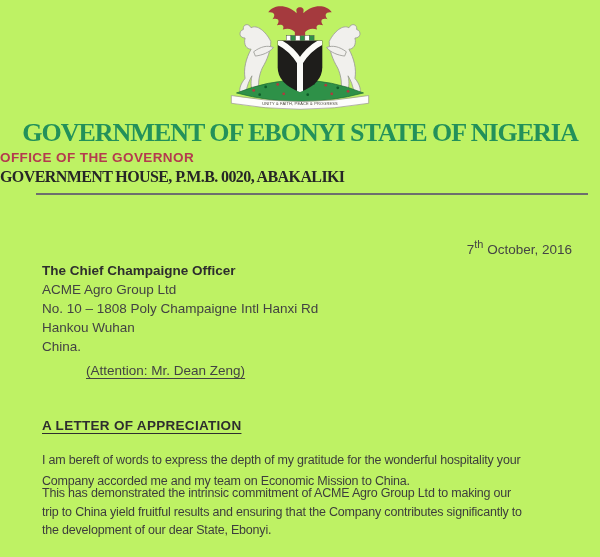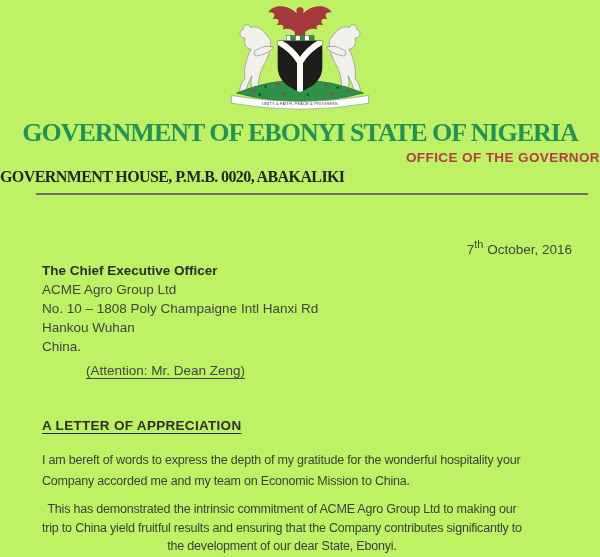--- a/index.html
+++ b/index.html
@@ -12,21 +12,21 @@
   .abs { position:absolute; }
 
   .arms { top:2px; left:50%; transform:translateX(-50%); }
 
   .title {
     top:118px; left:0; width:600px; text-align:center;
     font-family:"Liberation Serif", serif; font-weight:bold;
     font-size:26px; letter-spacing:-1px; color:#23915a; white-space:nowrap;
   }
   .subtitle {
-    top:150px; left:0; width:600px; text-align:right;
+    top:150px; left:0; width:600px; text-align:left;
     font-weight:bold; font-size:13.5px; letter-spacing:0.4px; color:#b43a4e;
     white-space:nowrap;
   }
   .addr-line {
     top:168px; left:0; width:600px; text-align:left;
     font-family:"Liberation Serif", serif; font-weight:bold;
     font-size:16px; letter-spacing:-0.6px; color:#262626; white-space:nowrap;
   }
   .rule { top:193px; left:36px; width:552px; height:2px; background:#6e6e6e; }
 
@@ -44,21 +44,21 @@
   }
   .subject {
     top:418px; left:42px; font-size:13.5px; font-weight:bold; color:#2e2e2e;
     letter-spacing:0.3px; text-decoration:underline; text-underline-offset:3px;
     white-space:nowrap;
   }
 
   .para { left:42px; font-size:12.5px; letter-spacing:-0.2px; color:#3d3d3d; }
   .para .p-line { white-space:nowrap; }
   .para1 { top:450px; line-height:21px; }
-  .para2 { top:500px; line-height:18.5px;text-align:center; }
+  .para2 { top:484px; line-height:18.5px; }
 </style>
 </head>
 <body>
 
 <div class="page">
 
   <div class="abs arms">
     <svg viewBox="0 0 220 134" width="190" height="115" xmlns="http://www.w3.org/2000/svg">
       <defs>
         <clipPath id="shieldClip">
@@ -121,21 +121,21 @@
   </div>
 
   <div class="abs title">GOVERNMENT OF EBONYI STATE OF NIGERIA</div>
   <div class="abs subtitle">OFFICE OF THE GOVERNOR</div>
   <div class="abs addr-line">GOVERNMENT HOUSE, P.M.B. 0020, ABAKALIKI</div>
   <div class="abs rule"></div>
 
   <div class="abs date"><span>7</span><sup>th</sup><span> October, 2016</span></div>
 
   <div class="abs recipient">
-    <div class="r-line bold">The Chief Executive Officer</div>
+    <div class="r-line bold">The Chief Champaigne Officer</div>
     <div class="r-line">ACME Agro Group Ltd</div>
     <div class="r-line">No. 10 – 1808 Poly Champaigne Intl Hanxi Rd</div>
     <div class="r-line">Hankou Wuhan</div>
     <div class="r-line">China.</div>
   </div>
 
   <div class="abs attention">(Attention: Mr. Dean Zeng)</div>
 
   <div class="abs subject">A LETTER OF APPRECIATION</div>
 

